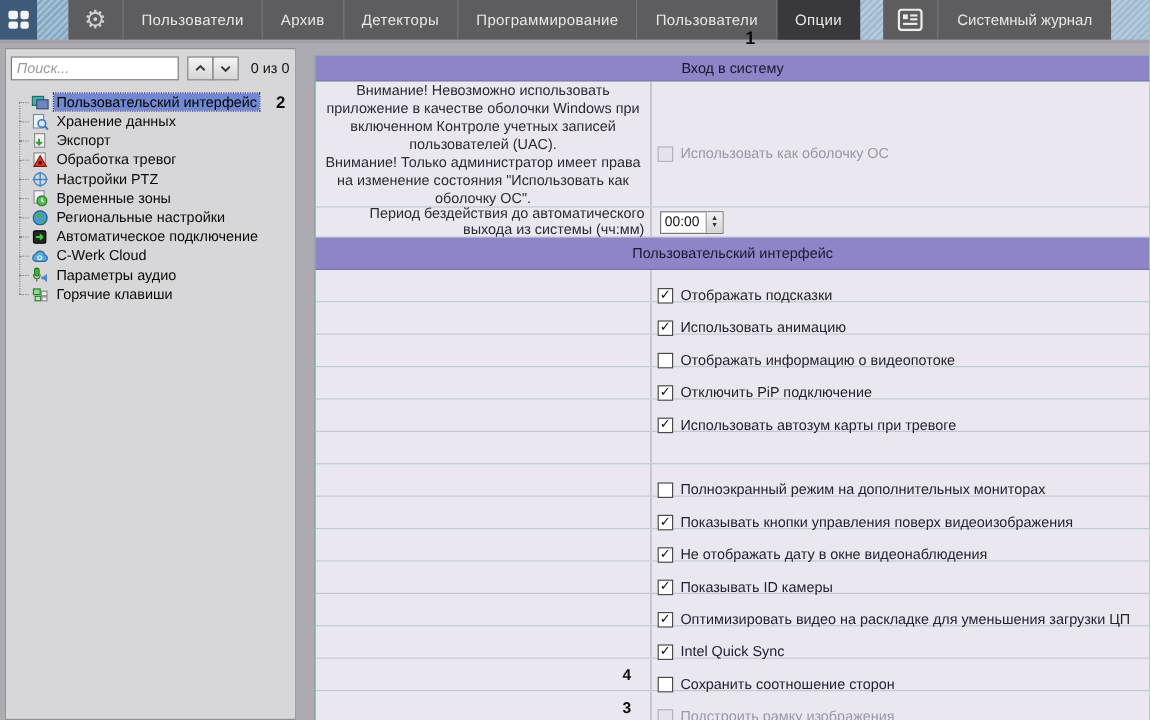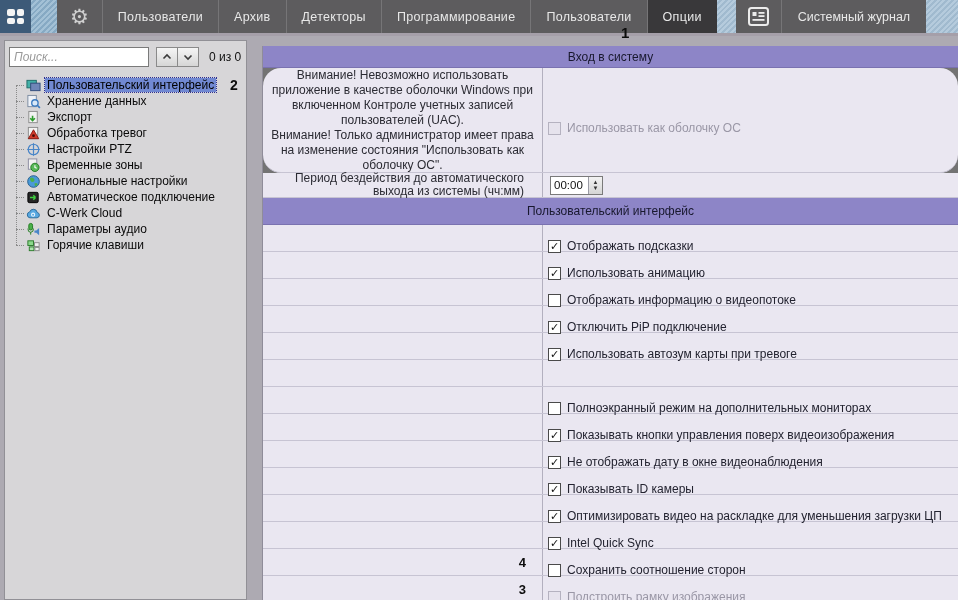--- a/index.html
+++ b/index.html
@@ -65,41 +65,41 @@
   .tree-vline { position:absolute; left:11px; top:8px; height:160px; border-left:1px dotted #8a8a8a; }
   .titem { display:flex; align-items:center; height:16px; padding-left:11px; position:relative; }
   .tstub { width:8px; border-top:1px dotted #8a8a8a; margin-right:2px; flex:none; }
   .ticon { width:15px; height:15px; margin-right:4px; flex:none; }
   .ticon svg { width:15px; height:15px; display:block; }
   .tlabel { font-size:12px; color:#0a0a0a; padding:0 2px; white-space:nowrap; line-height:14px; }
   .titem.selected .tlabel { background:#7189d2; outline:1px dotted #2f2f8f; color:#000; }
   
   .main {
     position:absolute; left:262px; top:46px; right:0; bottom:0;
-    background:#737373; border-left:1px solid #8f8c99; overflow:hidden;
+    background:#86efac; border-left:1px solid #8f8c99; overflow:hidden;
   }
   .band {
     background:#8d85c7; color:#18182e; font-size:12px;
     display:flex; align-items:center; justify-content:center;
     border-bottom:1px solid #7a72b0;
   }
   .band1 { height:22px; }
   .band2 { height:27px; }
   .row { display:flex; border-bottom:1px solid #c7c4d3; background:#eae7f1; }
   .lcol { width:280px; border-right:1px solid #b3b0bf; flex:none; }
   .rcol { flex:1; display:flex; align-items:center; padding-left:5px; }
-  .warn-row { height:105px;border-radius:18px; }
+  .warn-row { height:105px; }
   .warn-text {
     display:flex; flex-direction:column; justify-content:center;
     text-align:center; font-size:12px; color:#2b2b33; line-height:15px; padding:0 6px;
   }
   .period-row { height:25px; }
   .period-label {
     display:flex; align-items:center; justify-content:flex-end;
-    text-align:right; font-size:12px; color:#2b2b33; padding:0 18px; line-height:13px;
+    text-align:right; font-size:12px; color:#2b2b33; padding:0 5px; line-height:13px;
   }
   .cb-row { height:27px; }
   .cb-row .lcol {
     display:flex; align-items:center; justify-content:flex-end;
     padding-right:16px; font-weight:bold; font-size:13px; color:#0d0d0d;
   }
   .cb { display:flex; align-items:center; gap:6px; font-size:12px; color:#232330; cursor:default;margin-top:16px; }
   .cbx {
     width:13px; height:13px; background:#fff; border:1px solid #4a4a4a;
     display:grid; place-items:center; font-size:11px; line-height:1; color:#111; flex:none;

